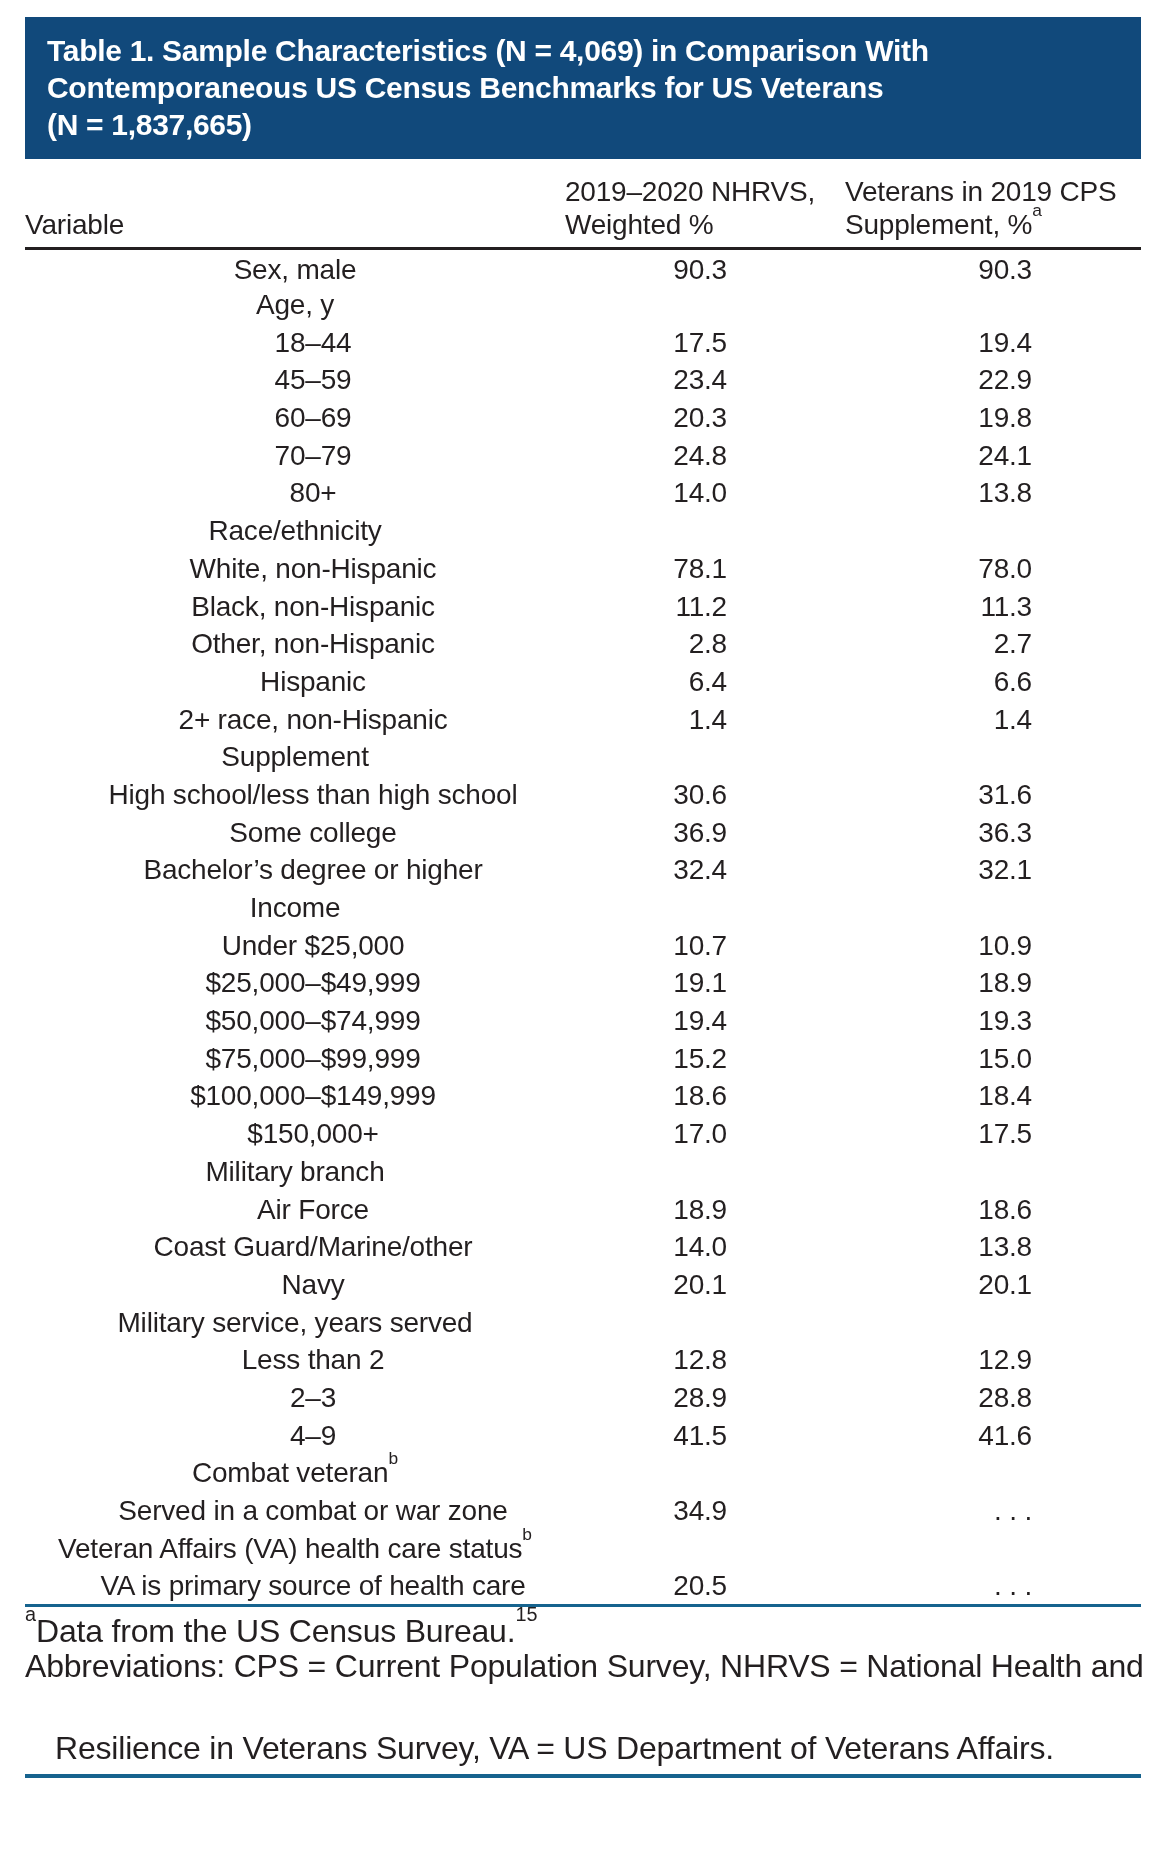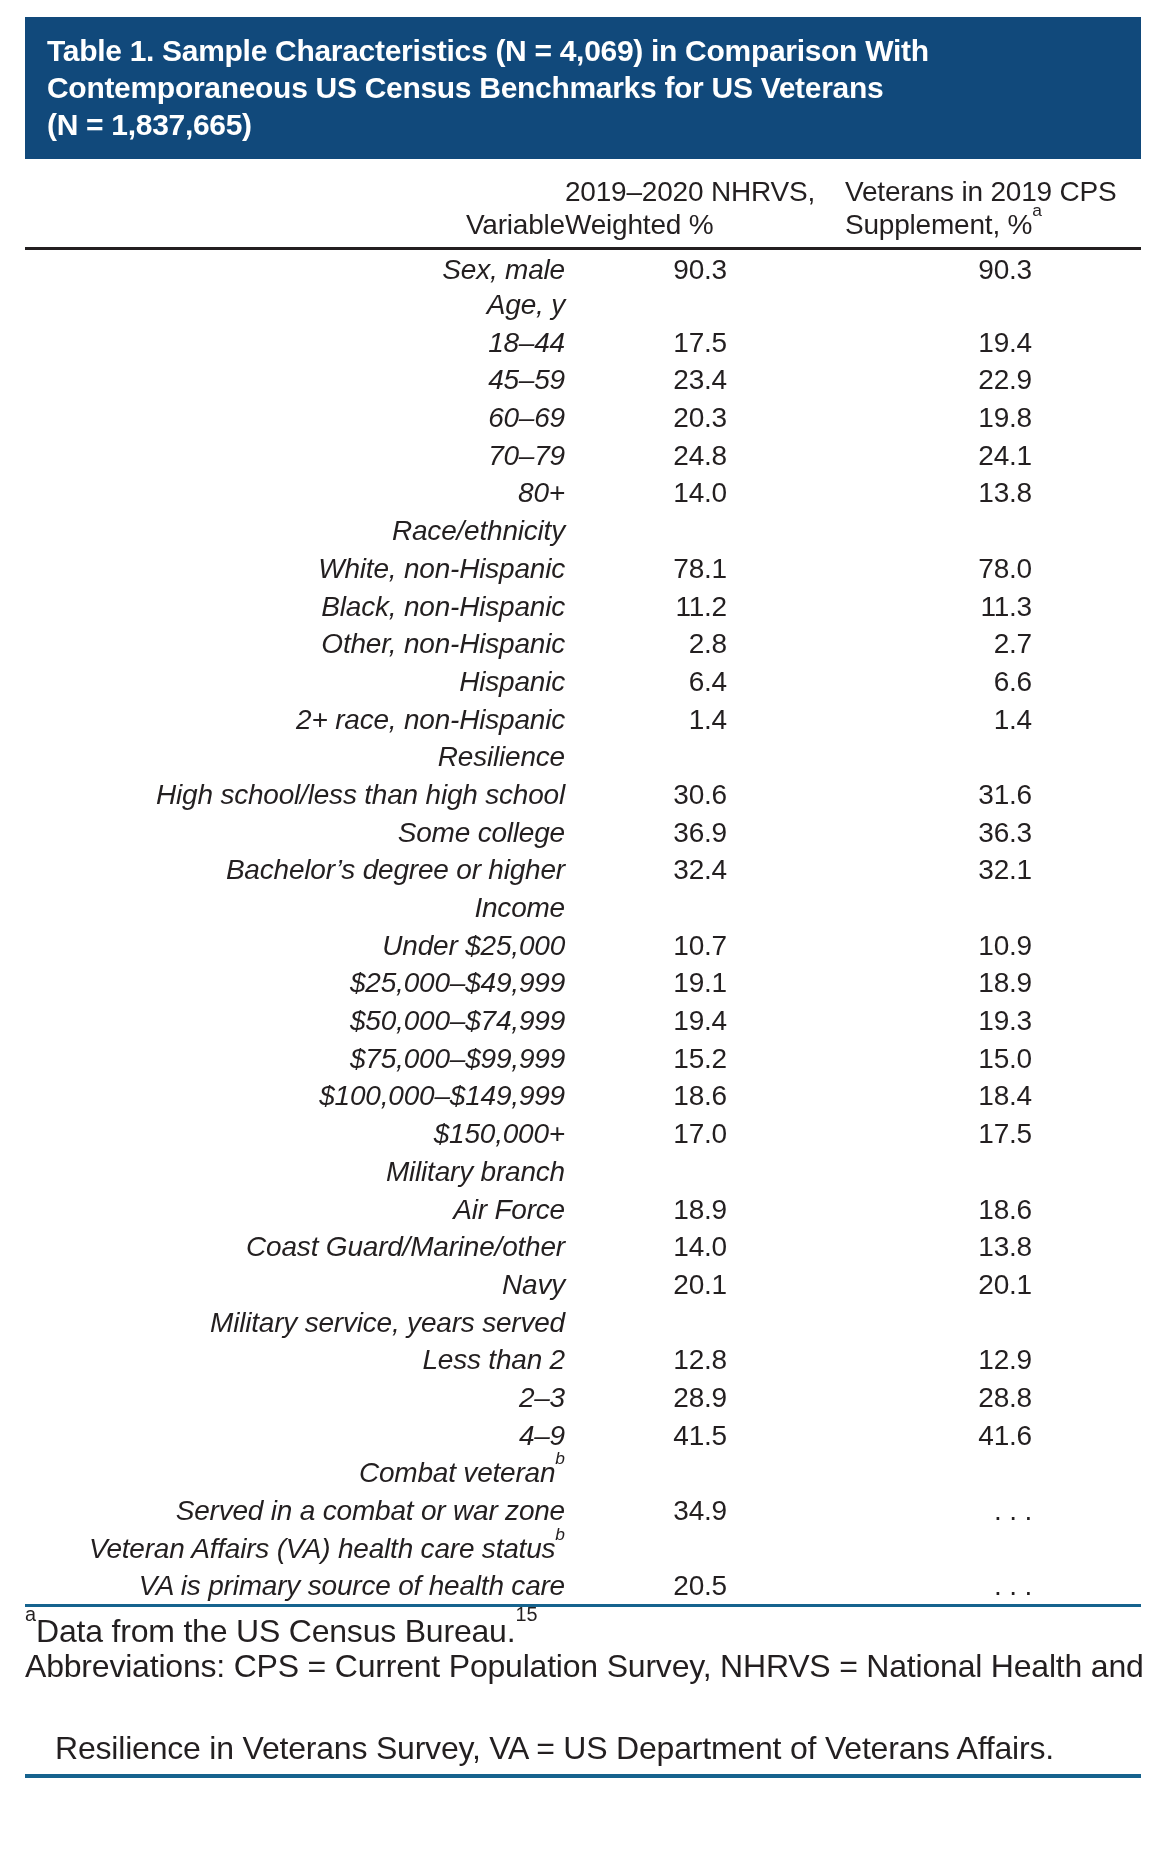--- a/index.html
+++ b/index.html
@@ -24,24 +24,24 @@
   }
   table.chars{
     margin:0 25px;width:1116px;border-collapse:collapse;table-layout:fixed;
     font-size:28px;letter-spacing:-0.2px;
   }
   thead th{
     font-weight:normal;vertical-align:bottom;
     padding:16px 0 6px 0;line-height:33px;
     border-bottom:3px solid var(--text);
   }
-  th.h-var{text-align:right;}
+  th.h-var{text-align:left;}
   th.h-num{text-align:left;}
   tbody td{height:37.7px;padding:0;vertical-align:middle;line-height:30px;}
-  td.var{text-align:right;white-space:nowrap;font-style:italic;}
+  td.var{text-align:center;white-space:nowrap;}
   td.var.indent{padding-left:36px;}
   td.nhrvs{text-align:right;padding-right:118px;white-space:nowrap;}
   td.cps{text-align:right;padding-right:109px;white-space:nowrap;}
   tbody{border-bottom:3px solid var(--rule-blue);}
   tbody tr:first-child td{padding-top:4px;}
   sup{
     font-size:62%;line-height:0;position:relative;top:-0.45em;
     letter-spacing:0;
   }
   .footnotes{
@@ -145,21 +145,21 @@
           <td class="var indent"><span>Hispanic</span></td>
           <td class="nhrvs">6.4</td>
           <td class="cps">6.6</td>
         </tr>
         <tr>
           <td class="var indent"><span>2+ race, non-Hispanic</span></td>
           <td class="nhrvs">1.4</td>
           <td class="cps">1.4</td>
         </tr>
         <tr>
-          <td class="var"><span>Resilience</span></td>
+          <td class="var"><span>Supplement</span></td>
           <td class="nhrvs"></td>
           <td class="cps"></td>
         </tr>
         <tr>
           <td class="var indent"><span>High school/less than high school</span></td>
           <td class="nhrvs">30.6</td>
           <td class="cps">31.6</td>
         </tr>
         <tr>
           <td class="var indent"><span>Some college</span></td>

